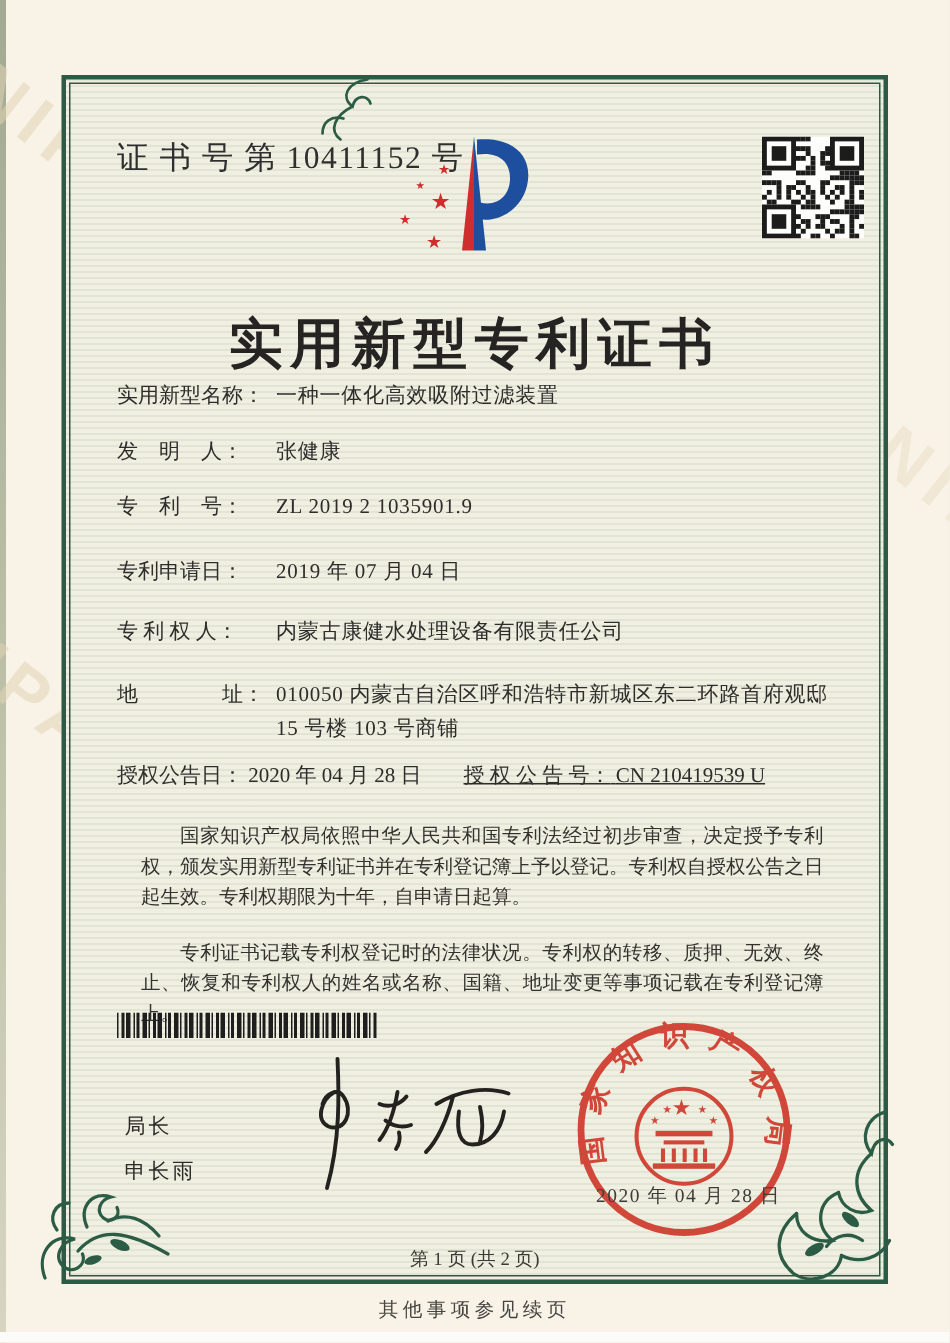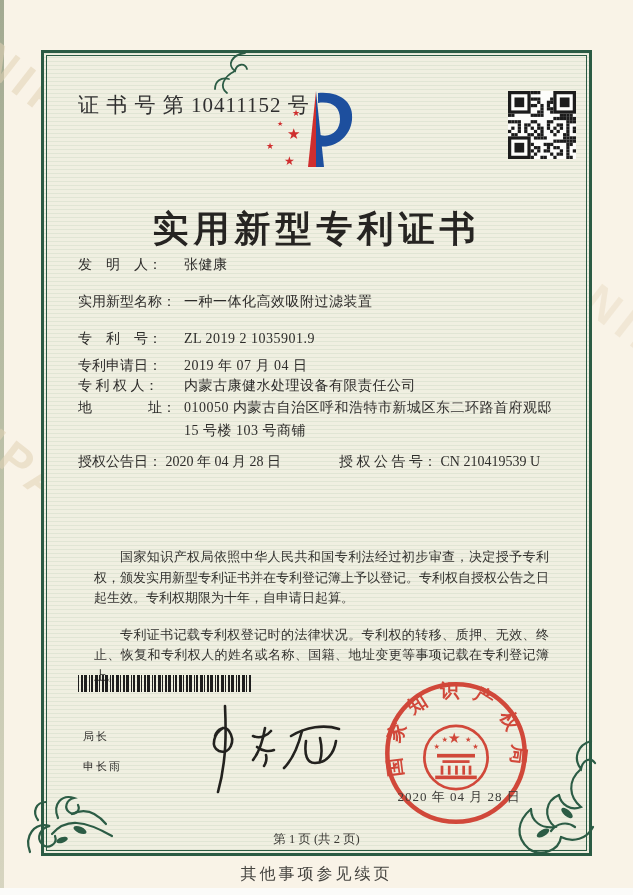--- a/index.html
+++ b/index.html
@@ -30,47 +30,47 @@
   .cert-no{position:absolute;left:34px;top:38px;font-size:21px;letter-spacing:1px;color:#2f2f2f;}
   .logo{position:absolute;left:200px;top:30px;}
   .qr{position:absolute;left:464px;top:38px;}
   .title{position:absolute;left:0;top:128px;width:100%;text-align:center;
     font-size:36px;font-weight:bold;letter-spacing:5px;color:#262422;margin-top:24px;}
   
   .fields{position:absolute;left:34px;top:202px;right:22px;font-size:14px;}
   .frow{line-height:20px;display:flex;align-items:flex-start;}
   .frow .flabel{flex:0 0 100px;white-space:nowrap;}
   .frow .fvalue{margin-left:6px;letter-spacing:.5px;}
-  .mb17{margin-bottom:17px}.mb19{margin-bottom:7px}.mb20{}
+  .mb17{margin-bottom:17px}.mb19{margin-bottom:23px}.mb20{margin-bottom:20px}
   .addr{line-height:23px;margin-bottom:10px;}
   .addr .fvalue{max-width:404px;}
   .grantrow{line-height:20px;display:flex;}
-  .grant2{margin-left:58px;white-space:nowrap;}
+  .grant2{margin-left:28px;white-space:nowrap;text-decoration:underline;}
   
   .paras{position:absolute;left:34px;top:478px;right:24px;font-size:13px;
     line-height:20.5px;text-align:justify;color:#33322f;}
   .paras p{margin:16px;text-indent:2em;}
   
   .barcode{position:absolute;left:34px;top:622px;}
   
-  .signer{position:absolute;left:39px;top:668px;font-size:11px;line-height:30px;
+  .signer{position:absolute;left:39px;top:682px;font-size:14px;line-height:30px;
     letter-spacing:2px;color:#2c2b29;font-family:"Liberation Sans",sans-serif;}
   .sig{position:absolute;left:145px;top:645px;}
   
   .seal{position:absolute;left:337px;top:625px;width:150px;height:150px;opacity:.92;}
   .seal-date{position:absolute;left:310px;top:735px;width:210px;text-align:center;
     font-size:13px;letter-spacing:1px;color:#3d3c38;}
   .page-indicator{position:absolute;left:0;top:778px;width:100%;text-align:center;
     font-size:12.5px;color:#3a3935;}
   
   .orn-bl{position:absolute;left:-22px;bottom:-6px;}
   .orn-br{position:absolute;right:-10px;bottom:-4px;}
   .orn-top{position:absolute;left:163px;top:-2px;}
   .bottom-note{position:absolute;left:0;top:864px;width:100%;text-align:center;
-    font-size:16px;letter-spacing:3px;color:#454440;}
+    font-size:13px;letter-spacing:3px;color:#454440;}
 </style>
 </head>
 <body>
 
 <div class="edge-left"></div>
 
 <div class="wm" style="left:-28px;top:6px">CNIPA</div>
 <div class="wm faint" style="left:130px;top:95px">CNIPA</div>
 <div class="wm" style="left:352px;top:242px">CNIPA</div>
 <div class="wm" style="left:-58px;top:368px">CNIPA</div>
@@ -235,26 +235,26 @@
         <rect x="14" y="20" width="1" height="1"></rect>
         <rect x="18" y="20" width="1" height="1"></rect>
         <rect x="19" y="20" width="1" height="1"></rect>
       </g>
   </svg>
 
   <div class="title">实用新型专利证书</div>
 
   <div class="fields">
     <div class="frow mb17">
+      <span class="flabel">实用新型名称：</span>
+      <span class="fvalue">一种一体化高效吸附过滤装置</span>
+    </div>
+    <div class="frow mb17">
       <span class="flabel">发　明　人：</span>
       <span class="fvalue">张健康</span>
-    </div>
-    <div class="frow mb17">
-      <span class="flabel">实用新型名称：</span>
-      <span class="fvalue">一种一体化高效吸附过滤装置</span>
     </div>
     <div class="frow mb19">
       <span class="flabel">专　利　号：</span>
       <span class="fvalue">ZL 2019 2 1035901.9</span>
     </div>
     <div class="frow mb20">
       <span class="flabel">专利申请日：</span>
       <span class="fvalue">2019 年 07 月 04 日</span>
     </div>
     <div class="frow mb20">

